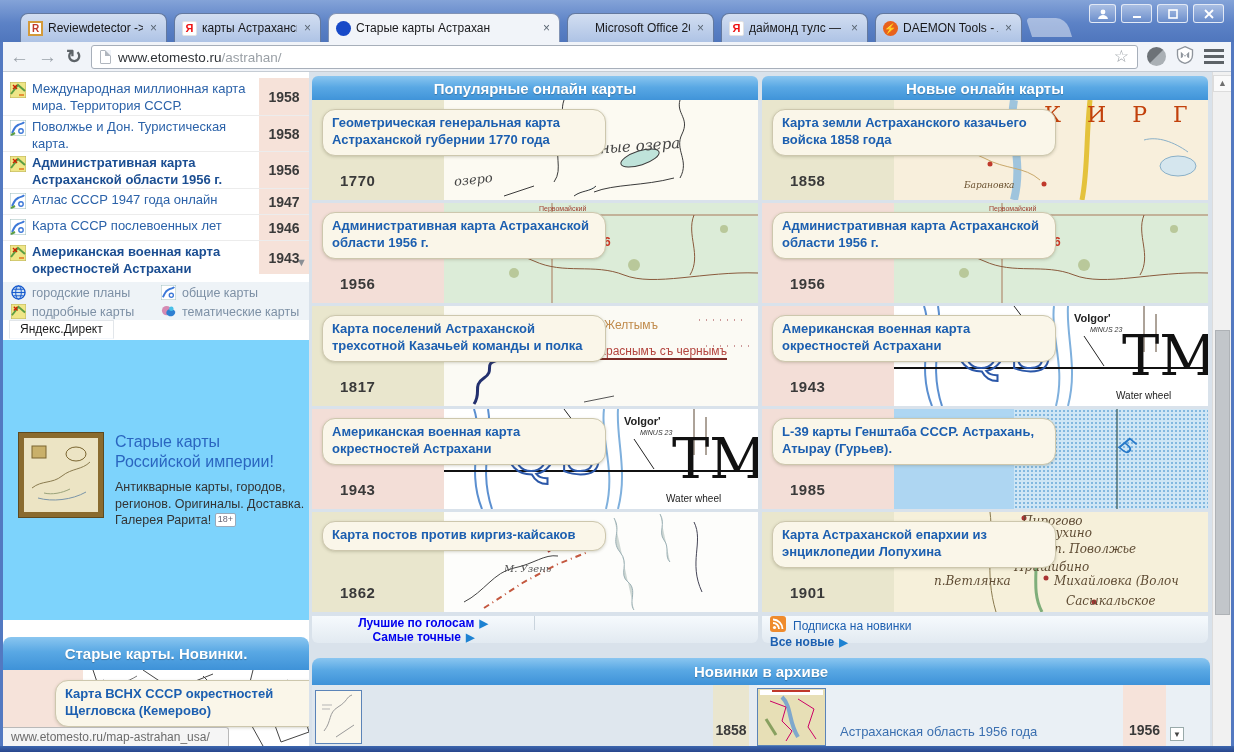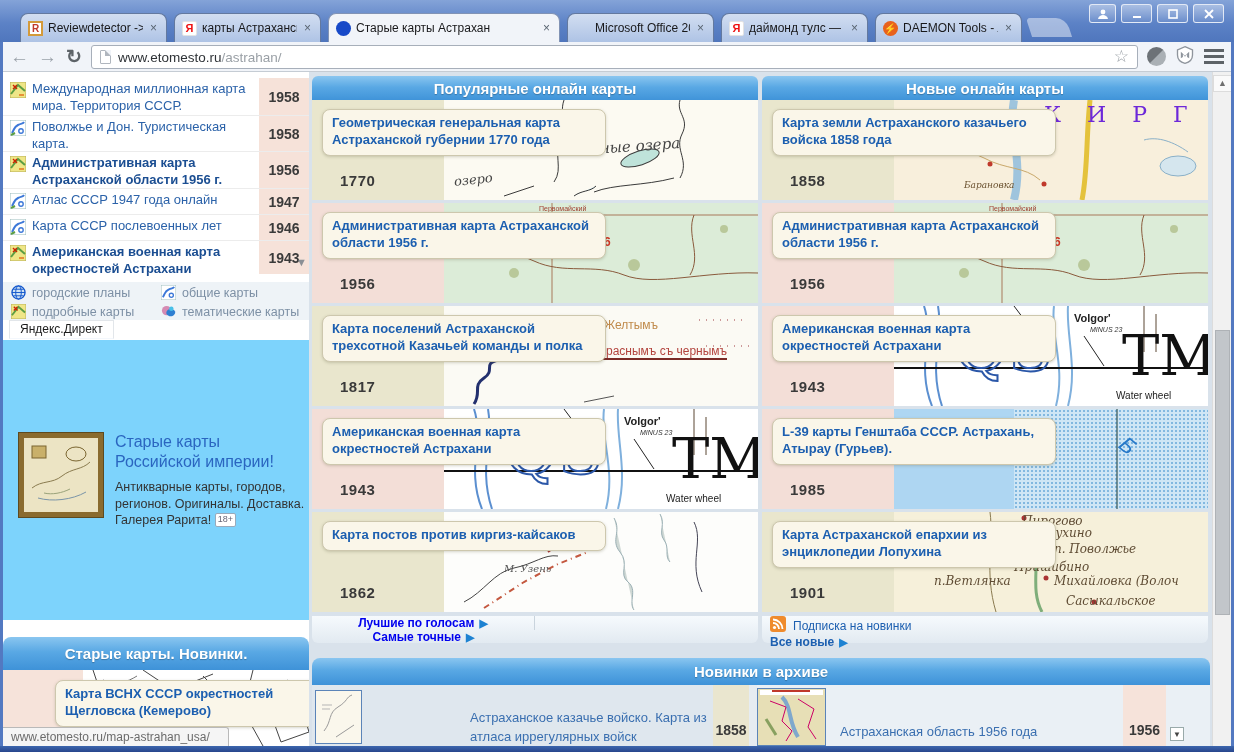--- a/index.html
+++ b/index.html
@@ -95,21 +95,21 @@
 
   .blue-header { background:linear-gradient(#8ac6f0 0%,#59a8e4 45%,#3e92d8 100%);
     color:#fff; font-weight:bold; font-size:15px; text-align:center; line-height:25px;
     border-radius:6px 6px 0 0; text-shadow:0 1px 1px rgba(0,0,0,.25); }
   .news-hdr { position:absolute; left:0; top:565px; width:306px; height:33px; line-height:33px; border-radius:8px 8px 0 0; }
   .news-body { position:absolute; left:0; top:598px; width:306px; height:76px; background:#fff; overflow:hidden; }
   .news-stripe { position:absolute; left:0; top:0; width:80px; height:76px; background:#f6e3da; }
   .news-sketch { position:absolute; left:0; top:0; width:306px; height:76px; }
   .news-card { position:absolute; left:12px; top:10px; width:272px;margin-left:40px; }
 
-  .card { display:block; background:#faf6e9; border:1px solid #cdc7ad; border-radius:8px;
+  .card { display:block; background:#faf6e9; border:1px solid #cdc7ad; border-radius:13px;
     padding:5px 9px 6px; font-size:13px; font-weight:bold; line-height:1.3; color:#1c5fb0;
     box-shadow:0 1px 3px rgba(90,90,60,.25); text-decoration:none; }
 
   .statusbar { position:absolute; left:0; bottom:0; width:226px; height:19px; background:#f5f5f5;
     border:1px solid #b9b9b9; border-left:none; border-bottom:none; border-radius:0 3px 0 0;
     font-size:12px; color:#6b6b6b; padding:2px 8px; white-space:nowrap; overflow:hidden; z-index:30; }
 
   
   .col { position:absolute; top:0; width:446px; }
   .col-mid { left:309px; } .col-right { left:759px; }
@@ -149,21 +149,21 @@
   .mp1943 { background:#fff; }
   .mp1943 .qs { left:60px; top:10px; font-family:"DejaVu Serif",serif; font-size:66px; line-height:1;
     color:transparent; -webkit-text-stroke:2px #2b57a8; }
   .mp1943 .tm { left:228px; top:22px; font-family:"DejaVu Serif",serif; font-size:56px; line-height:1; color:#111; }
   .mp1943 .town { left:180px; top:6px; font-size:11px; font-weight:bold; color:#222; }
   .mp1943 .minus { left:196px; top:20px; font-size:7px; font-style:italic; color:#333; }
   .mp1943 .water { left:222px; top:84px; font-size:10px; color:#222; }
   .mp1862 { background:#fdfdfb; }
   .mp1862 .t1 { left:60px; top:51px; font-size:10px; color:#555; }
   .mp1858 { background:#f8efdc; }
-  .mp1858 .big { left:150px; top:2px; font-family:"DejaVu Serif",serif; font-size:22px; color:#6d28d9; letter-spacing:26px; }
+  .mp1858 .big { left:150px; top:2px; font-family:"DejaVu Serif",serif; font-size:22px; color:#c2410c; letter-spacing:26px; }
   .mp1858 .t1 { left:48px; top:40px; font-size:9px; color:#6b5230; }
   .mp1858 .t2 { left:70px; top:80px; font-size:9px; color:#6b5230; }
   .mp1985 { background:#aed6f2; }
   .mp1985 .tex { position:absolute; left:120px; top:0; right:0; height:100px; background:#cfe6f5;
     background-image:radial-gradient(#82b8e0 1px, transparent 1.3px); background-size:4px 4px; }
   .mp1985 .bl { left:226px; top:24px; font-size:22px; font-style:italic; color:#2779c9; transform:rotate(40deg); }
   .mp1985 .vline { position:absolute; left:222px; top:0; width:2px; height:100px; background:#355; opacity:.6; }
   .mp1901 { background:#f6f0da; }
   .mp1901 .ann { font-family:"DejaVu Serif",serif; font-style:italic; color:#5f4c34; font-size:12px; }
   .mp1901 .p1{left:128px;top:2px}.mp1901 .p2{left:160px;top:30px}.mp1901 .p3{left:120px;top:48px}
@@ -647,21 +647,20 @@
       <div class="arch-item1-bg"></div>
       <div class="arch-item2-bg"></div>
       <div class="thumb thumb1">
         <svg width="45" height="52" viewBox="0 0 45 52">
             <rect width="45" height="52" fill="#faf7ec"></rect>
             <path d="M8 40c8-10 4-18 14-24s8-10 14-12" stroke="#9a9a9a" fill="none"></path>
             <path d="M6 14h10M6 18h8" stroke="#b5b5b5"></path>
             <path d="M20 46l18-12" stroke="#9a9a9a"></path>
           </svg>
       </div>
-      <a class="arch-title at1" href="#">Астраханское казачье войско. Карта из атласа иррегулярных войск</a>
       <div class="arch-year ay1">1858</div>
       <div class="thumb thumb2">
         <svg width="67" height="56" viewBox="0 0 67 56">
             <rect width="67" height="56" fill="#e7dfb6"></rect>
             <rect x="2" y="1" width="63" height="5" fill="#fff"></rect>
             <path d="M14 2h38" stroke="#c0392b" stroke-width="2"></path>
             <path d="M24 8c10 10 6 24 16 40" stroke="#7fa8cc" stroke-width="4" fill="none"></path>
             <path d="M12 12l16 6-4 14 10 10-6 10" stroke="#c06" fill="none"></path>
             <path d="M40 10l16 10-6 18 8 12" stroke="#c06" fill="none"></path>
             <path d="M8 30l10 16" stroke="#88a060" stroke-width="3"></path>

